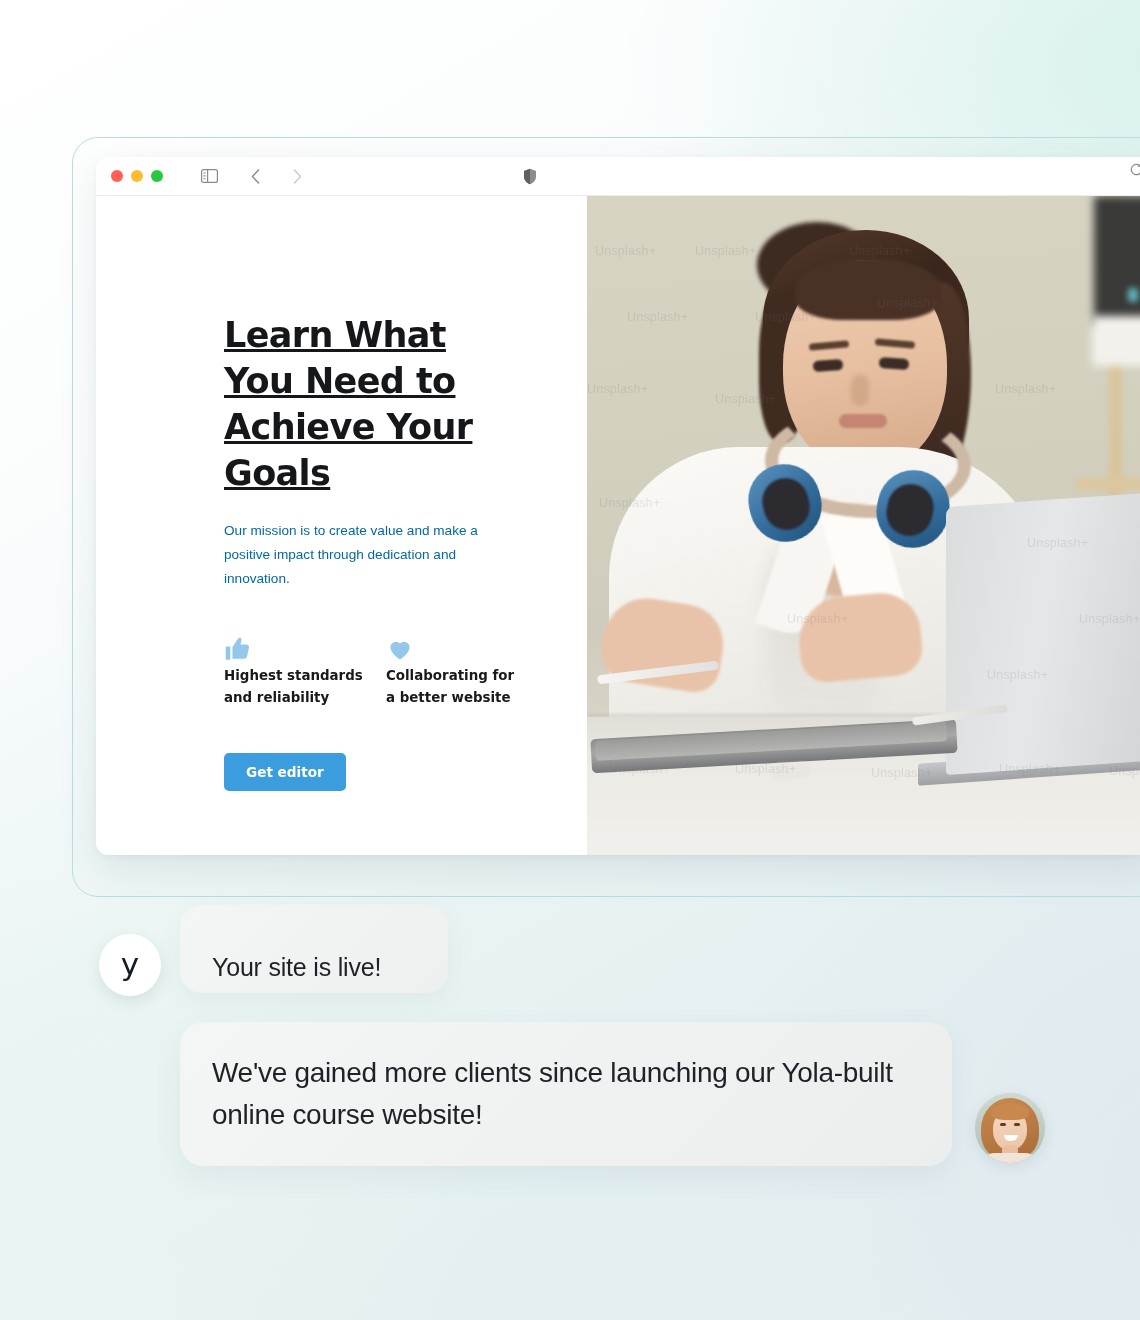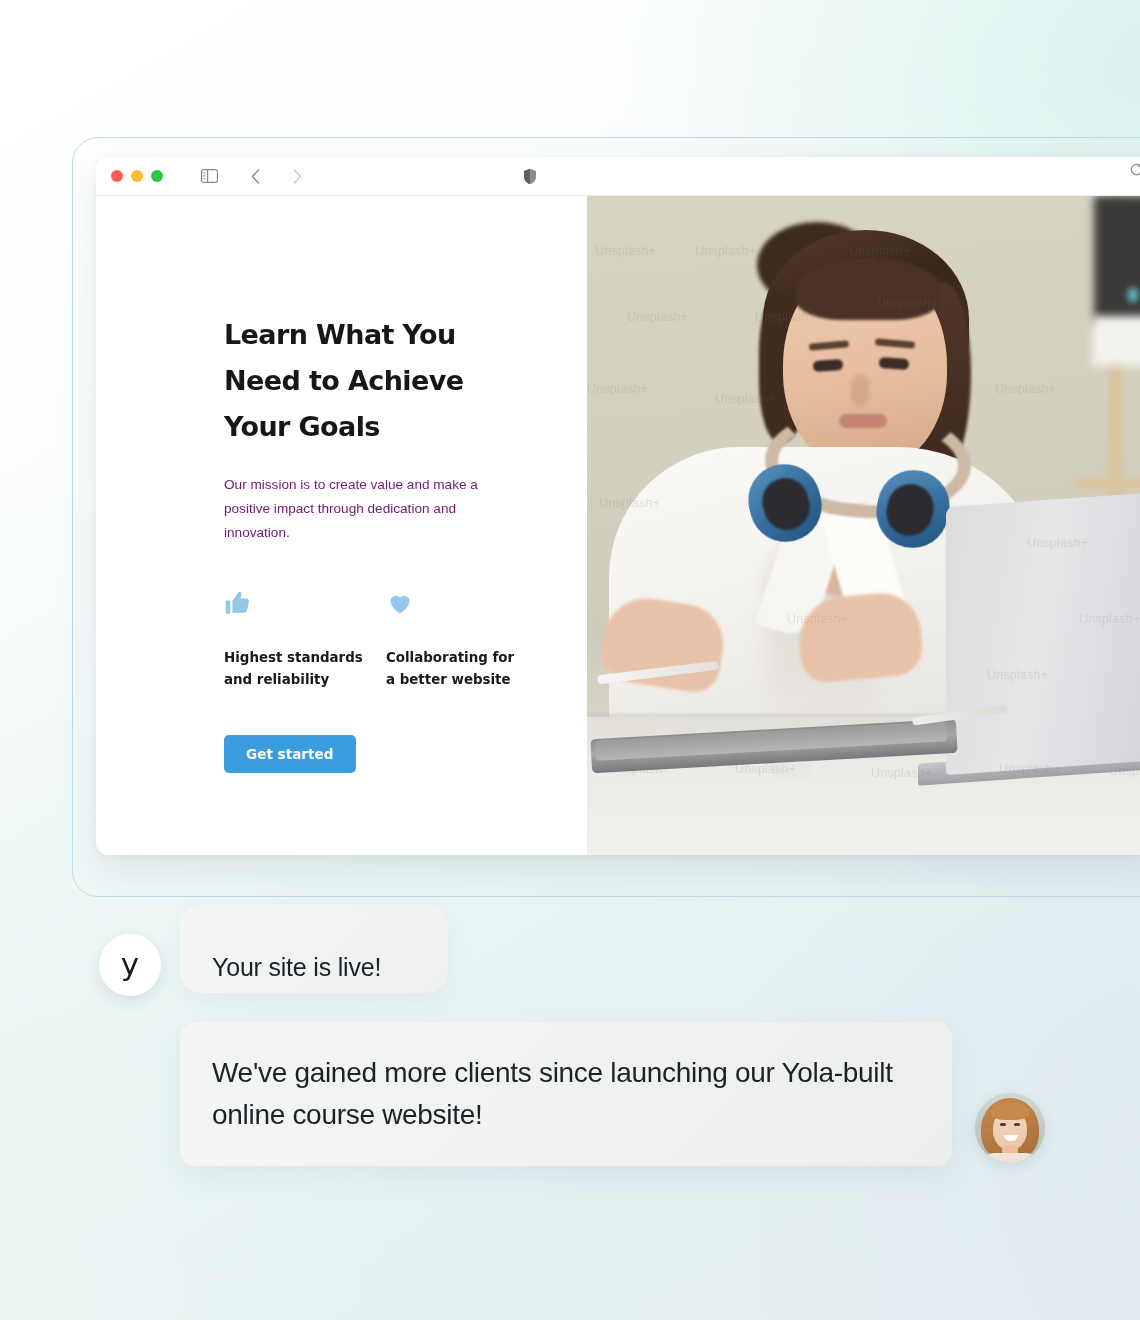--- a/index.html
+++ b/index.html
@@ -93,41 +93,42 @@
   #page-body { display: flex; height: 659px; background: #fff; }
 
   #hero-left {
     width: 491px;
     padding: 116px 0 0 128px;
     background: #fff;
   }
 
   #hero-headline {
     font-family: "DejaVu Sans", sans-serif;
-    font-size: 27px;
+    font-size: 35px;
     line-height: 46px;
     font-weight: 700;
     color: #15171a;
     letter-spacing: -0.6px;
     max-width: 300px;
+    text-decoration: underline;
   }
 
   #hero-sub {
     margin-top: 23px;
     font-size: 13.6px;
     line-height: 24px;
-    color: #701a75;
+    color: #0369a1;
     max-width: 280px;
   }
 
   #features { display: flex; margin-top: 44px; gap: 0; }
   .feature { width: 162px; }
   .feature-icon { color: #93c8ea; height: 30px; display: block; }
   .feature-label {
-    margin-top: 28px;
+    margin-top: 0;
     font-family: "DejaVu Sans", sans-serif;
     font-size: 13.4px;
     line-height: 22px;
     font-weight: 700;
     color: #17191c;
     max-width: 140px;
   }
 
   #cta-button {
     display: inline-block;
@@ -330,21 +331,21 @@
   }
   #bubble-one-text {
     padding-left: 32px;
     font-size: 25px; color: #1b2228; letter-spacing: -.2px; margin-top: 36px;
   }
 
   #bubble-two {
     position: absolute; left: 180px; top: 1022px;
     width: 772px;
     background: linear-gradient(135deg, #f4f5f5 0%, #eceeee 100%);
-    border-radius: 16px;
+    border-radius: 24px;
     padding: 30px 34px 30px 32px;
     box-shadow: 0 10px 30px rgba(60,90,110,.07);
   }
   #bubble-two-text {
     font-size: 28px; line-height: 42px; color: #1b2228; letter-spacing: -.3px;
   }
 
   #client-avatar {
     position: absolute; left: 975px; top: 1093px;
     width: 70px; height: 70px; border-radius: 50%;
@@ -443,21 +444,21 @@
             <span class="feature-icon">
               <svg width="28" height="28" viewBox="0 0 24 24" fill="currentColor">
                 <path d="M12 21s-8.2-5-8.2-10.5A4.8 4.8 0 0 1 12 7.2a4.8 4.8 0 0 1 8.2 3.3C20.2 16 12 21 12 21Z"></path>
               </svg>
             </span>
             <div class="feature-label">Collaborating for a better website</div>
           </div>
 
         </div>
 
-        <button id="cta-button">Get started</button>
+        <button id="cta-button">Get editor</button>
       </div>
 
       <div id="hero-photo">
         <div class="ph" id="shelf-wood-v"></div>
         <div class="ph" id="shelf-dark"></div>
         <div class="ph" id="shelf-white"></div>
         <div class="ph" id="shelf-teal"></div>
         <div class="ph" id="shelf-wood-h"></div>
 
         <div class="ph" id="hair-bun"></div>

